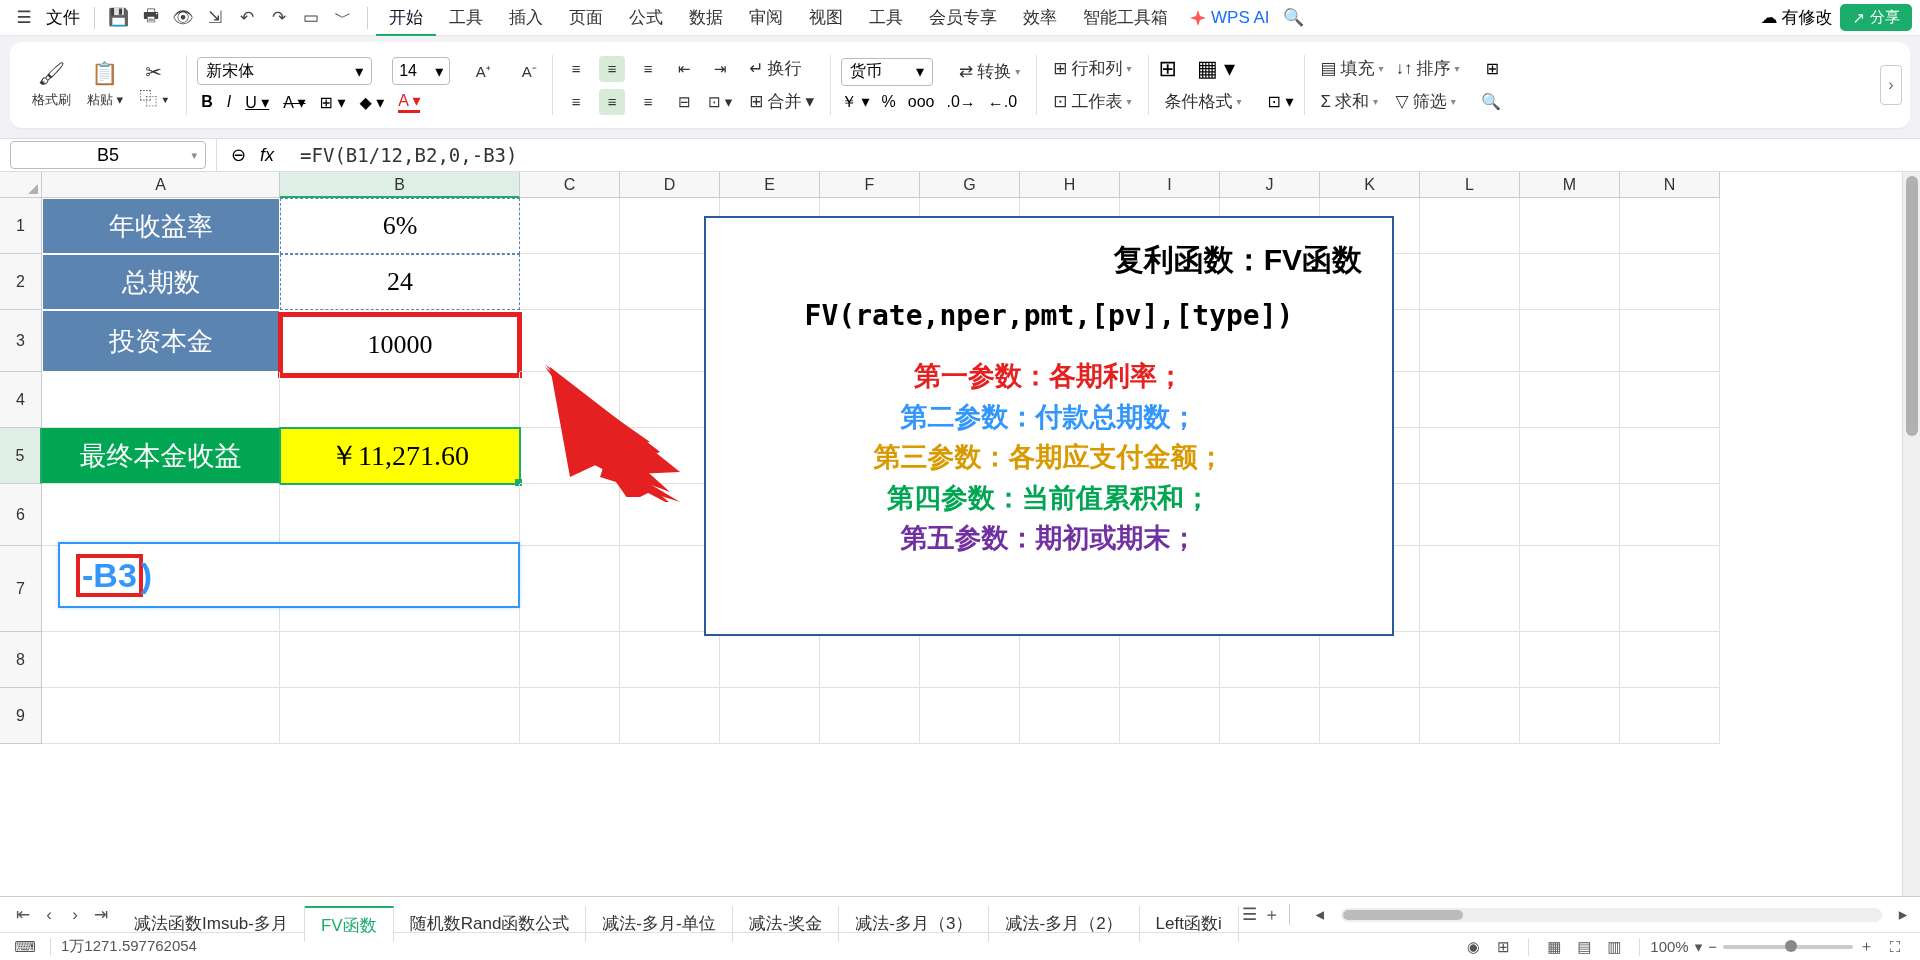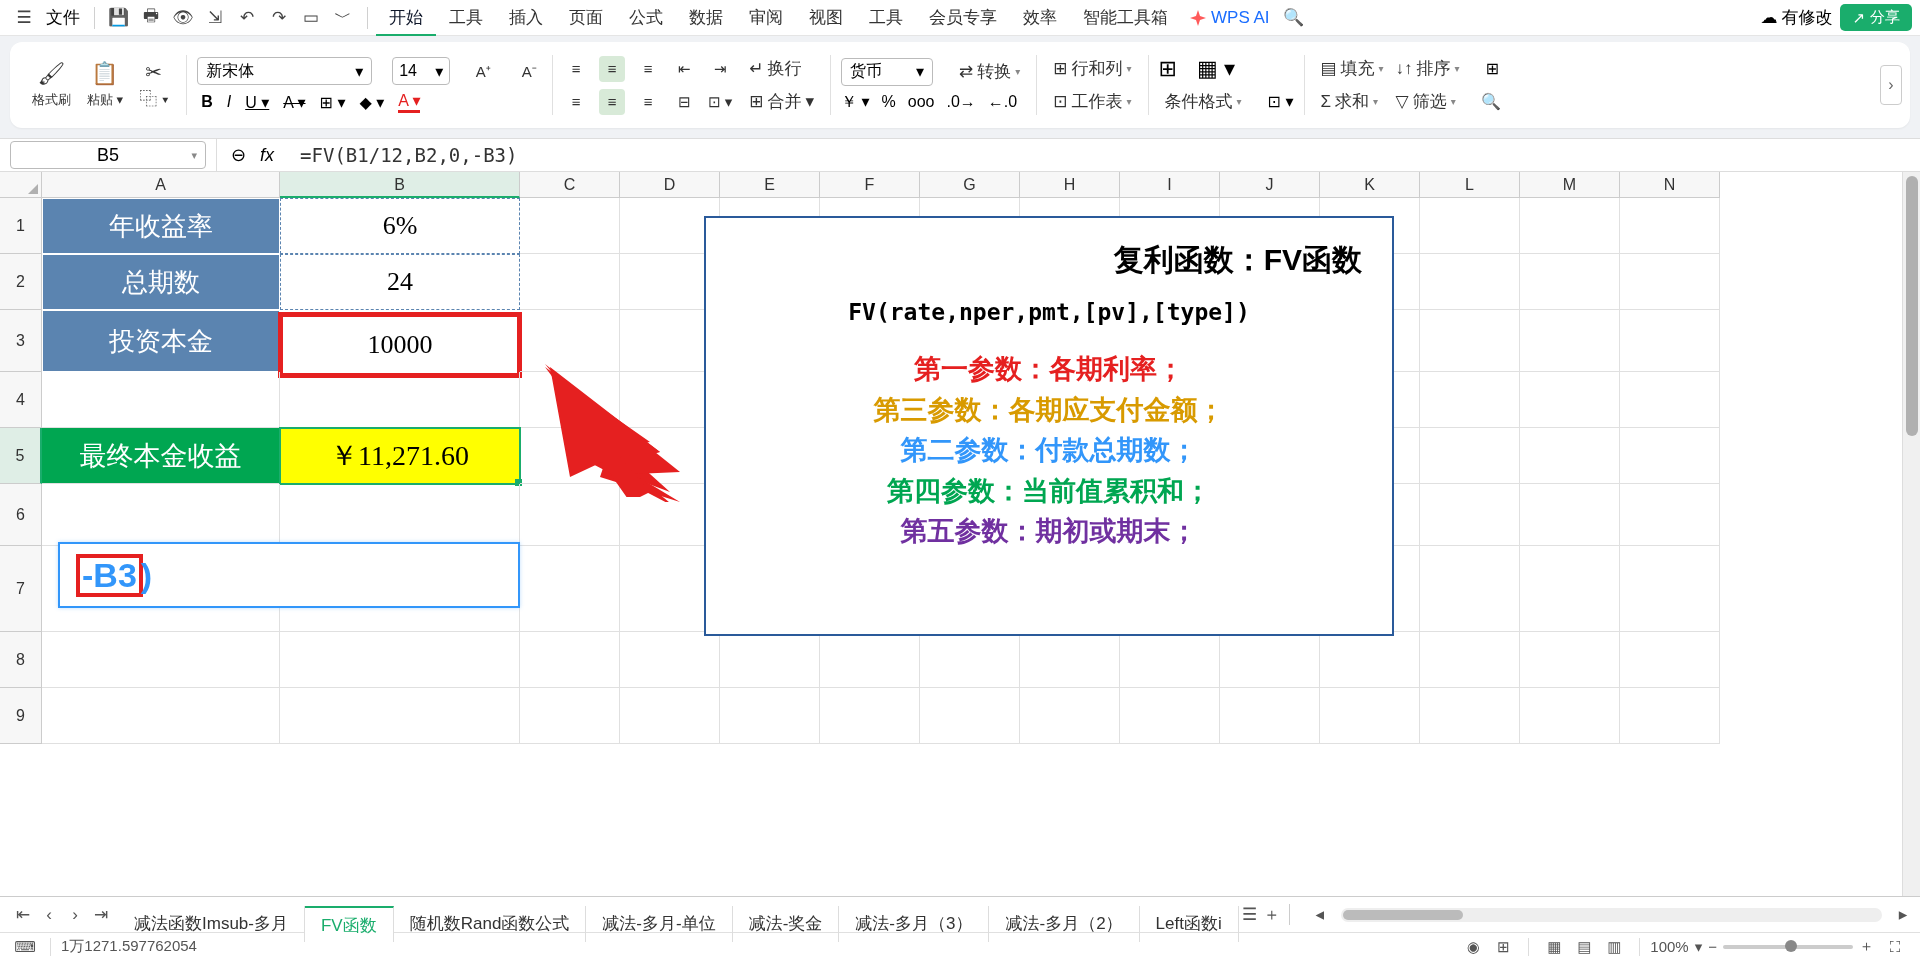--- a/index.html
+++ b/index.html
@@ -54,21 +54,21 @@
 .greencell { background:#00a651; color:#fff; font-size:27px; }
 .yellowcell { background:#ffff00; color:#000; font-size:28px; font-family:"SimSun",serif; }
 .sel { outline:2px solid #1aad6c; outline-offset:-1px; }
 .sel:after { content:""; position:absolute; right:-3px; bottom:-3px; width:7px; height:7px; background:#1aad6c; }
 
 .formula-display { position:absolute; border:2px solid #3296fa; background:#fff; font-family:"SimSun",Consolas,monospace; font-size:34px; font-weight:600; color:#3296fa; display:flex; align-items:center; padding:0 18px; box-shadow:0 0 4px rgba(50,150,250,.3); }
 .formula-display .redpart { outline:4px solid #e52020; padding:0 4px; outline-offset:-2px; }
 
 .infobox { position:absolute; border:2px solid #2a5a9a; background:#fff; padding:22px 30px; font-family:"SimSun",serif; }
 .infobox .title { font-size:30px; font-weight:700; text-align:right; margin-bottom:18px; }
-.infobox .syntax { font-size:23px; font-weight:700; text-align:center; margin-bottom:24px; font-family:Consolas,"SimSun",monospace; }
+.infobox .syntax { font-size:28px; font-weight:700; text-align:center; margin-bottom:24px; font-family:Consolas,"SimSun",monospace; }
 .infobox .param { font-size:27px; font-weight:700; text-align:center; line-height:1.5; }
 
 .vscroll { position:absolute; right:0; top:0; width:18px; height:100%; background:#f0f0f0; border-left:1px solid #ddd; }
 .vscroll .thumb { position:absolute; left:3px; width:12px; background:#b0b0b0; border-radius:6px; }
 
 
 .sheetbar { height:36px; background:#fff; border-top:1px solid #ccc; display:flex; align-items:center; padding:0 6px; font-size:17px; }
 .sheetnav { display:flex; gap:4px; padding:0 6px; }
 .navb { width:22px; height:22px; display:flex; align-items:center; justify-content:center; color:#555; }
 .stab { padding:0 16px; height:36px; line-height:36px; border-right:1px solid #ddd; color:#333; white-space:nowrap; }
@@ -454,22 +454,22 @@
       <div class="cell" style="left: 1378px; top: 490px; width: 100px; height: 56px;"></div>
       <div class="cell" style="left: 1478px; top: 490px; width: 100px; height: 56px;"></div>
       <div class="cell" style="left: 1578px; top: 490px; width: 100px; height: 56px;"></div>
     </div>
 
   <div class="infobox" style="left:704px; top:44px; width:690px; height:420px;">
     <div class="title">复利函数：FV函数</div>
     <div class="syntax">FV(rate,nper,pmt,[pv],[type])</div>
     <div id="params">
         <div class="param" style="color: rgb(229, 32, 32);">第一参数：各期利率；</div>
+        <div class="param" style="color: rgb(50, 150, 250);">第二参数：付款总期数；</div>
         <div class="param" style="color: rgb(216, 154, 0);">第三参数：各期应支付金额；</div>
-        <div class="param" style="color: rgb(50, 150, 250);">第二参数：付款总期数；</div>
         <div class="param" style="color: rgb(0, 166, 81);">第四参数：当前值累积和；</div>
         <div class="param" style="color: rgb(112, 48, 160);">第五参数：期初或期末；</div>
       </div>
   </div>
 
   <div class="formula-display" style="left:58px; top:370px; width:462px; height:66px;">
       <span class="redpart">-B3</span>
       <span>)</span>
   </div>
 

